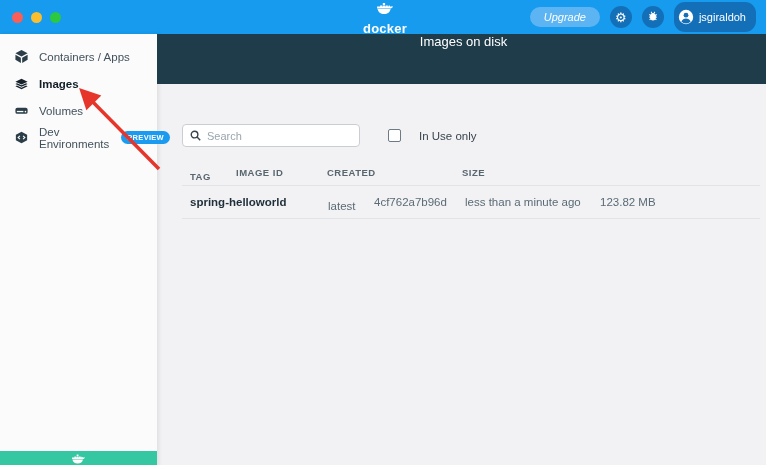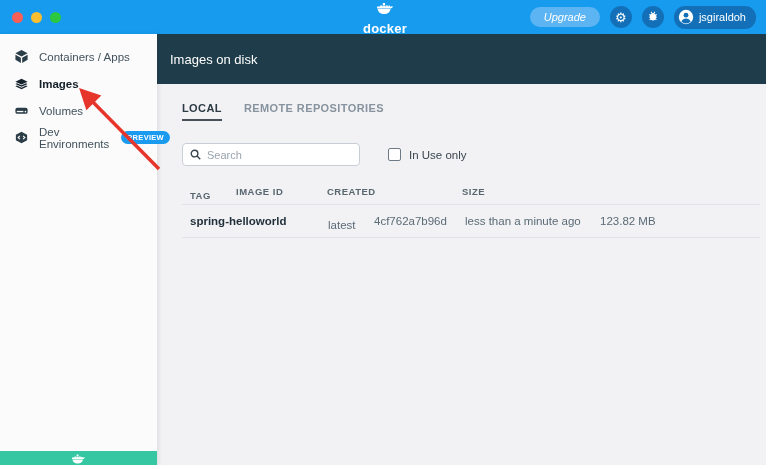--- a/index.html
+++ b/index.html
@@ -9,34 +9,34 @@
   
   .topbar { position:absolute; left:0; top:0; width:770px; height:34px; background:#169bee; display:flex; align-items:center; }
   .traffic { display:flex; gap:8px; margin-left:12px; }
   .light { width:11px; height:11px; border-radius:50%; }
   .light.red { background:#f95f57; } .light.yellow { background:#fbbe2e; } .light.green { background:#2bc840; }
   .logo { position:absolute; left:50%; top:0; height:34px; transform:translateX(-50%); display:flex; align-items:center; gap:5px; color:#ffffff;flex-direction:column; }
   .logo-text { font-size:13px; font-weight:bold; letter-spacing:.2px; }
   .topbar-right { position:absolute; right:14px; top:0; height:34px; display:flex; align-items:center; gap:10px; }
   .upgrade-btn { background:#5cb4f3; color:#ffffff; font-size:11px; border:none; border-radius:11px; padding:4px 14px; cursor:pointer;font-style:italic; }
   .circle-btn { width:22px; height:22px; border-radius:50%; background:#1370b8; display:flex; align-items:center; justify-content:center; color:#ffffff; font-size:13px; line-height:1; cursor:pointer; }
-  .user-pill { height:23px; border-radius:11px; background:#1370b8; display:flex; align-items:center; gap:5px; padding:0 10px 0 4px; color:#ffffff; font-size:11px; cursor:pointer; }
+  .user-pill { height:30px; border-radius:11px; background:#1370b8; display:flex; align-items:center; gap:5px; padding:0 10px 0 4px; color:#ffffff; font-size:11px; cursor:pointer; }
   .user-avatar { width:16px; height:16px; border-radius:50%; display:flex; align-items:center; justify-content:center; }
 
   
   .sidebar { position:absolute; left:0; top:34px; width:157px; height:433px; background:#fbfbfc; box-shadow:2px 0 4px rgba(0,0,0,.08); }
   .side-items { padding-top:9px; }
   .side-item { height:27px; display:flex; align-items:center; gap:10px; padding-left:13px; font-size:11.5px; color:#42525c; cursor:pointer; }
   .side-item.active { font-weight:bold; color:#121e26; }
   .side-icon { width:16px; height:16px; display:flex; align-items:center; justify-content:center; flex-shrink:0; }
   .badge { background:#1a9bf0; color:#ffffff; font-size:7.5px; font-weight:bold; border-radius:7px; padding:2px 6px; letter-spacing:.3px; margin-left:2px; }
   .side-footer { position:absolute; left:0; bottom:0; width:157px; height:16px; background:#35c6a2; display:flex; align-items:center; justify-content:center; }
 
   
-  .main-header { position:absolute; left:157px; top:34px; width:613px; height:50px; background:#1e3c4a; display:flex; align-items:center; padding:0 13px; }
+  .main-header { position:absolute; left:157px; top:34px; width:613px; height:50px; background:#1e3c4a; display:flex; align-items:center; padding:0 13px;flex-direction:column; }
   .main-title { color:#ffffff; font-size:13px; }
   .mh-right { margin-left:auto; display:flex; align-items:center; gap:20px; }
   .img-count { color:#e9eef1; font-size:12px; }
   .total-size { color:#9fafb9; font-size:12px; }
   .usage { width:100px; }
   .usage-bar { height:3px; background:#dfe3e6; border-radius:2px; position:relative; overflow:hidden; }
   .usage-fill { position:absolute; left:0; top:0; height:3px; width:4px; background:#23c0a0; }
   .usage-labels { display:flex; justify-content:space-between; margin-top:4px; }
   .inuse-lbl { color:#23c0a0; font-size:8.5px; font-weight:bold; letter-spacing:.4px; }
   .unused-lbl { color:#c3ccd2; font-size:8.5px; font-weight:bold; letter-spacing:.4px; }
@@ -44,21 +44,21 @@
 
   
   .content { position:absolute; left:157px; top:84px; width:613px; height:383px; padding:18px 10px 0 25px; }
   .tabs { display:flex; gap:22px; }
   .tab { font-size:11px; font-weight:bold; letter-spacing:.4px; color:#87939e; padding-bottom:5px; cursor:pointer; }
   .tab.active { color:#2c3a44; border-bottom:2px solid #465058; }
   .filter-row { margin-top:22px; display:flex; align-items:center; }
   .search-box { width:178px; height:23px; background:#ffffff; border:1px solid #c9ced6; border-radius:4px; display:flex; align-items:center; padding:0 7px; gap:6px; }
   .search-input { border:none; outline:none; flex:1; font-size:11px; color:#39454e; background:transparent; font-family:"Liberation Sans", sans-serif; }
   .search-input::placeholder { color:#9aa5ae; }
-  .checkbox-wrap { display:flex; align-items:center; gap:8px; margin-left:28px; cursor:pointer; }
+  .checkbox-wrap { display:flex; align-items:center; gap:18px; margin-left:28px; cursor:pointer; }
   .checkbox { width:13px; height:13px; border:1.5px solid #6d7b87; border-radius:2px; background:#ffffff; }
   .checkbox-label { font-size:11.5px; color:#39454e; }
 
   
   .table { margin-top:12px; width:578px; }
   .trow { display:flex; align-items:center; padding-left:8px; }
   .thead { height:27px; border-bottom:1px solid #e2e3e6; }
   .th { font-size:9.5px; font-weight:bold; color:#57666f; letter-spacing:.5px; }
   .tdata { height:33px; border-bottom:1px solid #e2e3e6; cursor:pointer; }
   .td { font-size:11.5px; color:#5a6b76; }
@@ -177,24 +177,20 @@
         </svg>
       </span>
     </div>
   </div>
 
   <div class="main-header">
     <span class="main-title">Images on disk</span>
   </div>
 
   <div class="content">
-    <div class="tabs">
-      <div class="tab active">LOCAL</div>
-      <div class="tab">REMOTE REPOSITORIES</div>
-    </div>
 
     <div class="filter-row">
       <div class="search-box">
         <span>
           <svg width="11" height="11" viewBox="0 0 14 14" fill="none" stroke="#39454e" stroke-width="1.8">
             <circle cx="5.8" cy="5.8" r="4.2"></circle>
               <path d="M9 9 L13 13"></path>
           </svg>
         </span>
         <input class="search-input" placeholder="Search" style="">

